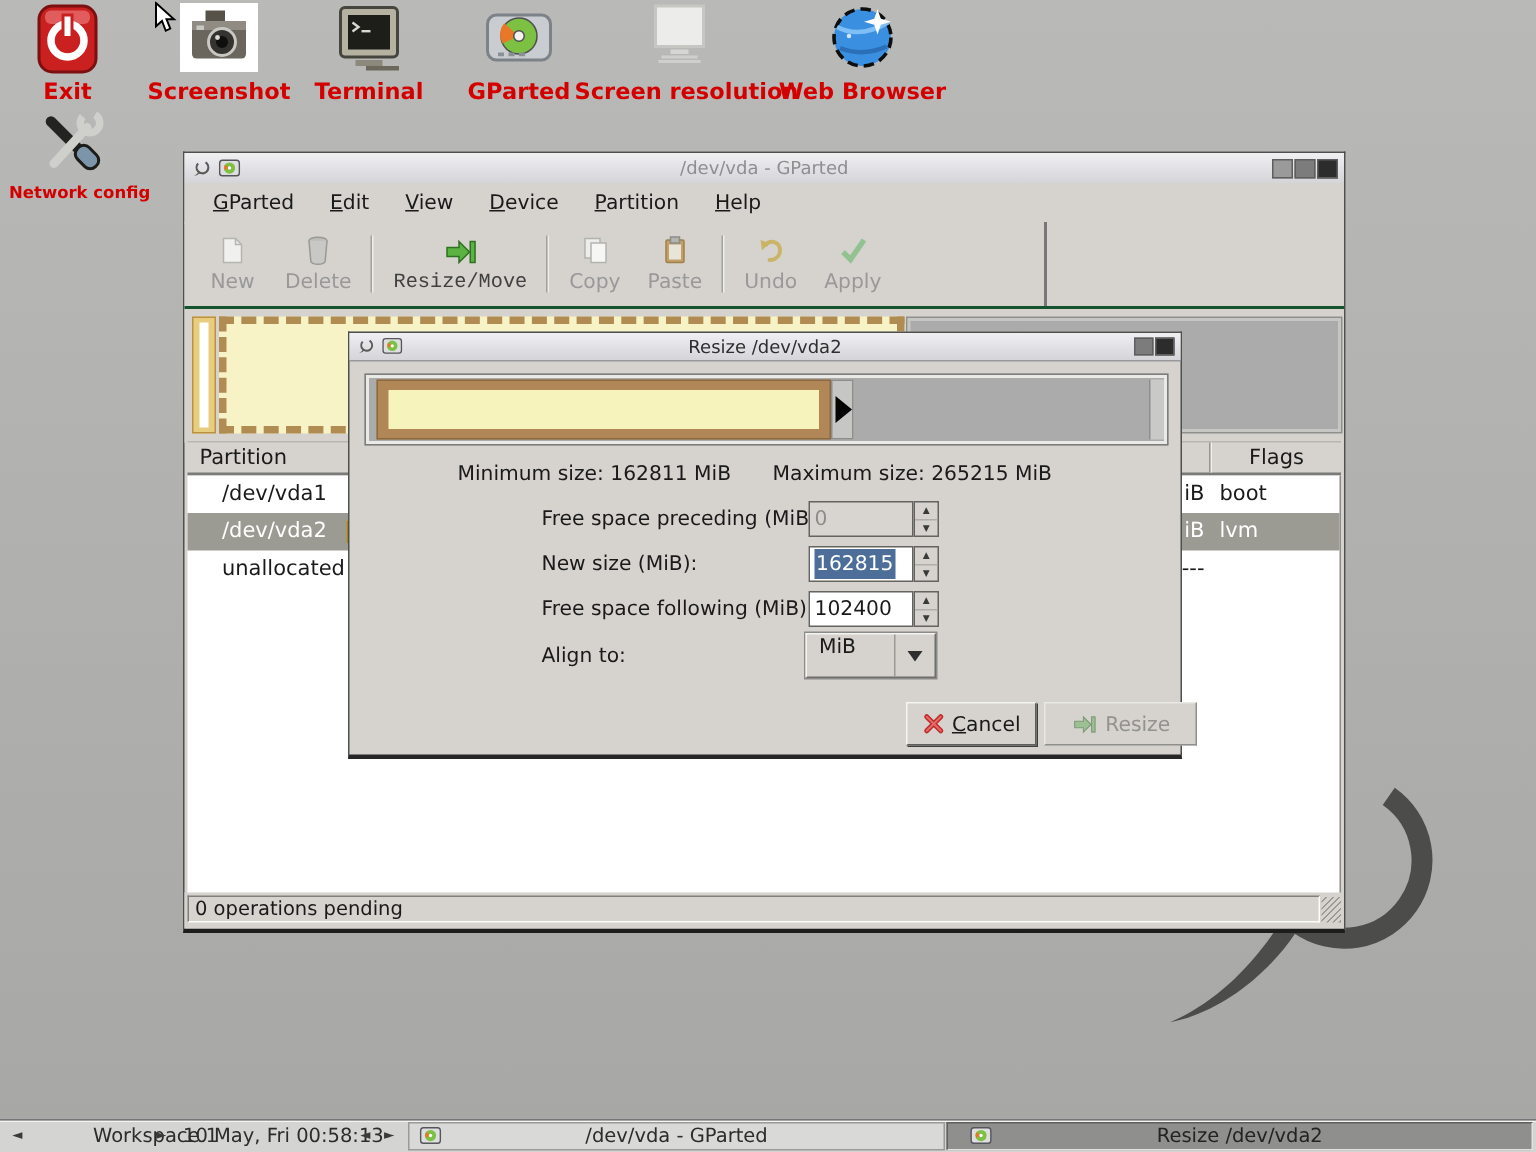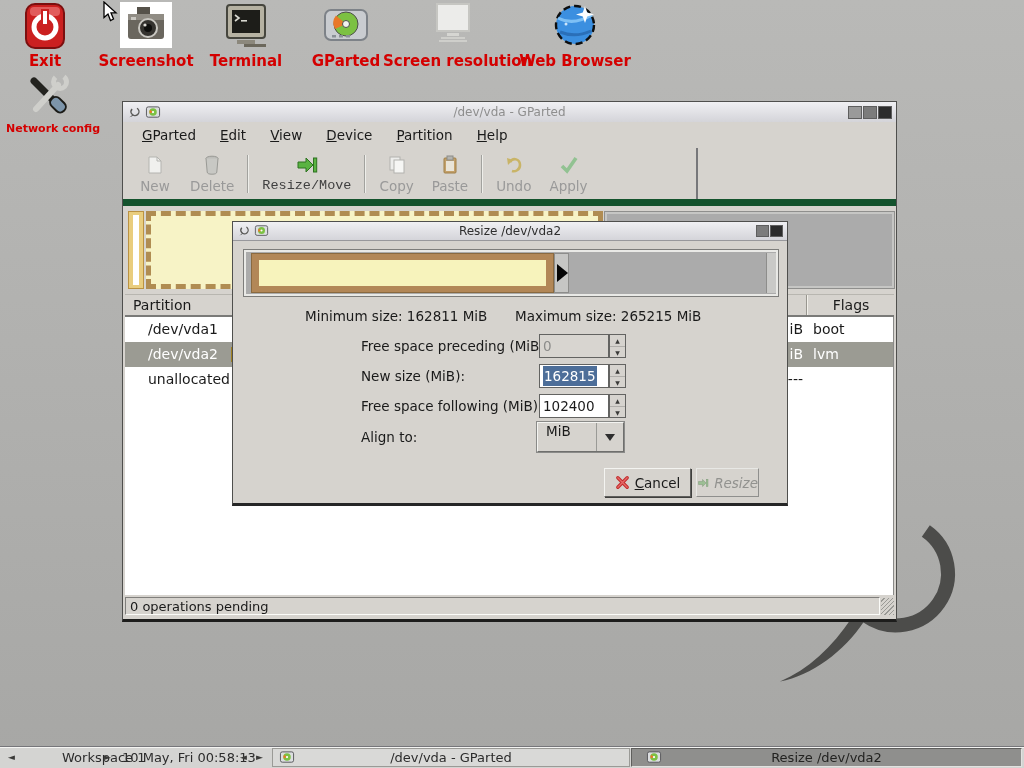--- a/index.html
+++ b/index.html
@@ -25,21 +25,21 @@
   .b1{background:#9a9a9a;} .b2{background:#7c7c7c;} .b3{background:#2c2c2c;}
 
   
   .menubar{position:absolute;left:0;right:0;top:20px;height:26px;background:#d6d3ce;
     border-bottom:1px solid #bcbab4;display:flex;align-items:center;padding-left:8px;gap:2px;}
   .menu-item{display:inline-block;font-size:13.5px;padding:3px 11px;}
   .mn{display:inline-block;}
   .mn::first-letter{text-decoration:underline;}
 
   .toolbar{position:absolute;left:0;right:0;top:46px;height:58px;background:#d6d3ce;
-    border-bottom:7px solid #14532d;display:flex;align-items:center;padding-left:6px;box-sizing:border-box;}
+    border-bottom:2px solid #14532d;display:flex;align-items:center;padding-left:6px;box-sizing:border-box;}
   .tb{display:flex;flex-direction:column;align-items:center;justify-content:center;gap:2px;
     padding:2px 9px;min-width:34px;}
   .tbl{font-size:13.5px;color:#999;white-space:nowrap;}
   .tbl.en{color:#404040;font-family:Liberation Mono, monospace;}
   .tsep{width:0;height:38px;border-left:1px solid #a2a29e;border-right:1px solid #eeeeea;margin:0 4px;}
   .devframe{position:absolute;top:0;bottom:0;left:573px;width:0;border-left:2px solid #77777a;}
   .devcombo{position:absolute;left:581px;top:5px;width:190px;height:46px;border:1px solid #8a8a88;
     box-shadow:inset 1px 1px 0 #f2f2ef;display:flex;align-items:center;gap:6px;padding:0 6px;box-sizing:border-box;background:#d6d3ce;}
   .devtext{font-size:14px;white-space:nowrap;}
   .carrow{margin-left:auto;width:0;height:0;border-left:6px solid transparent;border-right:6px solid transparent;border-top:8px solid #2e2e2e;}
@@ -415,21 +415,21 @@
     </div>
 
     <div class="dbuttons" style="left:0;right:0;">
       <div class="btn mn-btn" style="left:371px;width:87px;">
         <svg width="15" height="15" viewBox="0 0 16 16">
           <path d="M3 3 L13 13 M13 3 L3 13" stroke="#c22a2a" stroke-width="3.6" stroke-linecap="round"></path>
           <path d="M3 3 L13 13 M13 3 L3 13" stroke="#e56a6a" stroke-width="1.4" stroke-linecap="round"></path>
         </svg>
         <span class="mn">Cancel</span>
       </div>
-      <div class="btn dis" style="left:463px;width:63px;font-style:italic;">
+      <div class="btn dis" style="left:463px;width:102px;">
         <svg width="18" height="16" viewBox="0 0 24 22">
           <polygon points="3,8 11,8 11,4 18,11 11,18 11,14 3,14" fill="#9cbf94" stroke="#7d9a78"></polygon>
           <rect x="18.5" y="4" width="3.2" height="14" fill="#9cbf94" stroke="#7d9a78"></rect>
         </svg>
         <span>Resize</span>
       </div>
     </div>
   </div>
 
   <div class="taskbar" style="z-index:20;">

